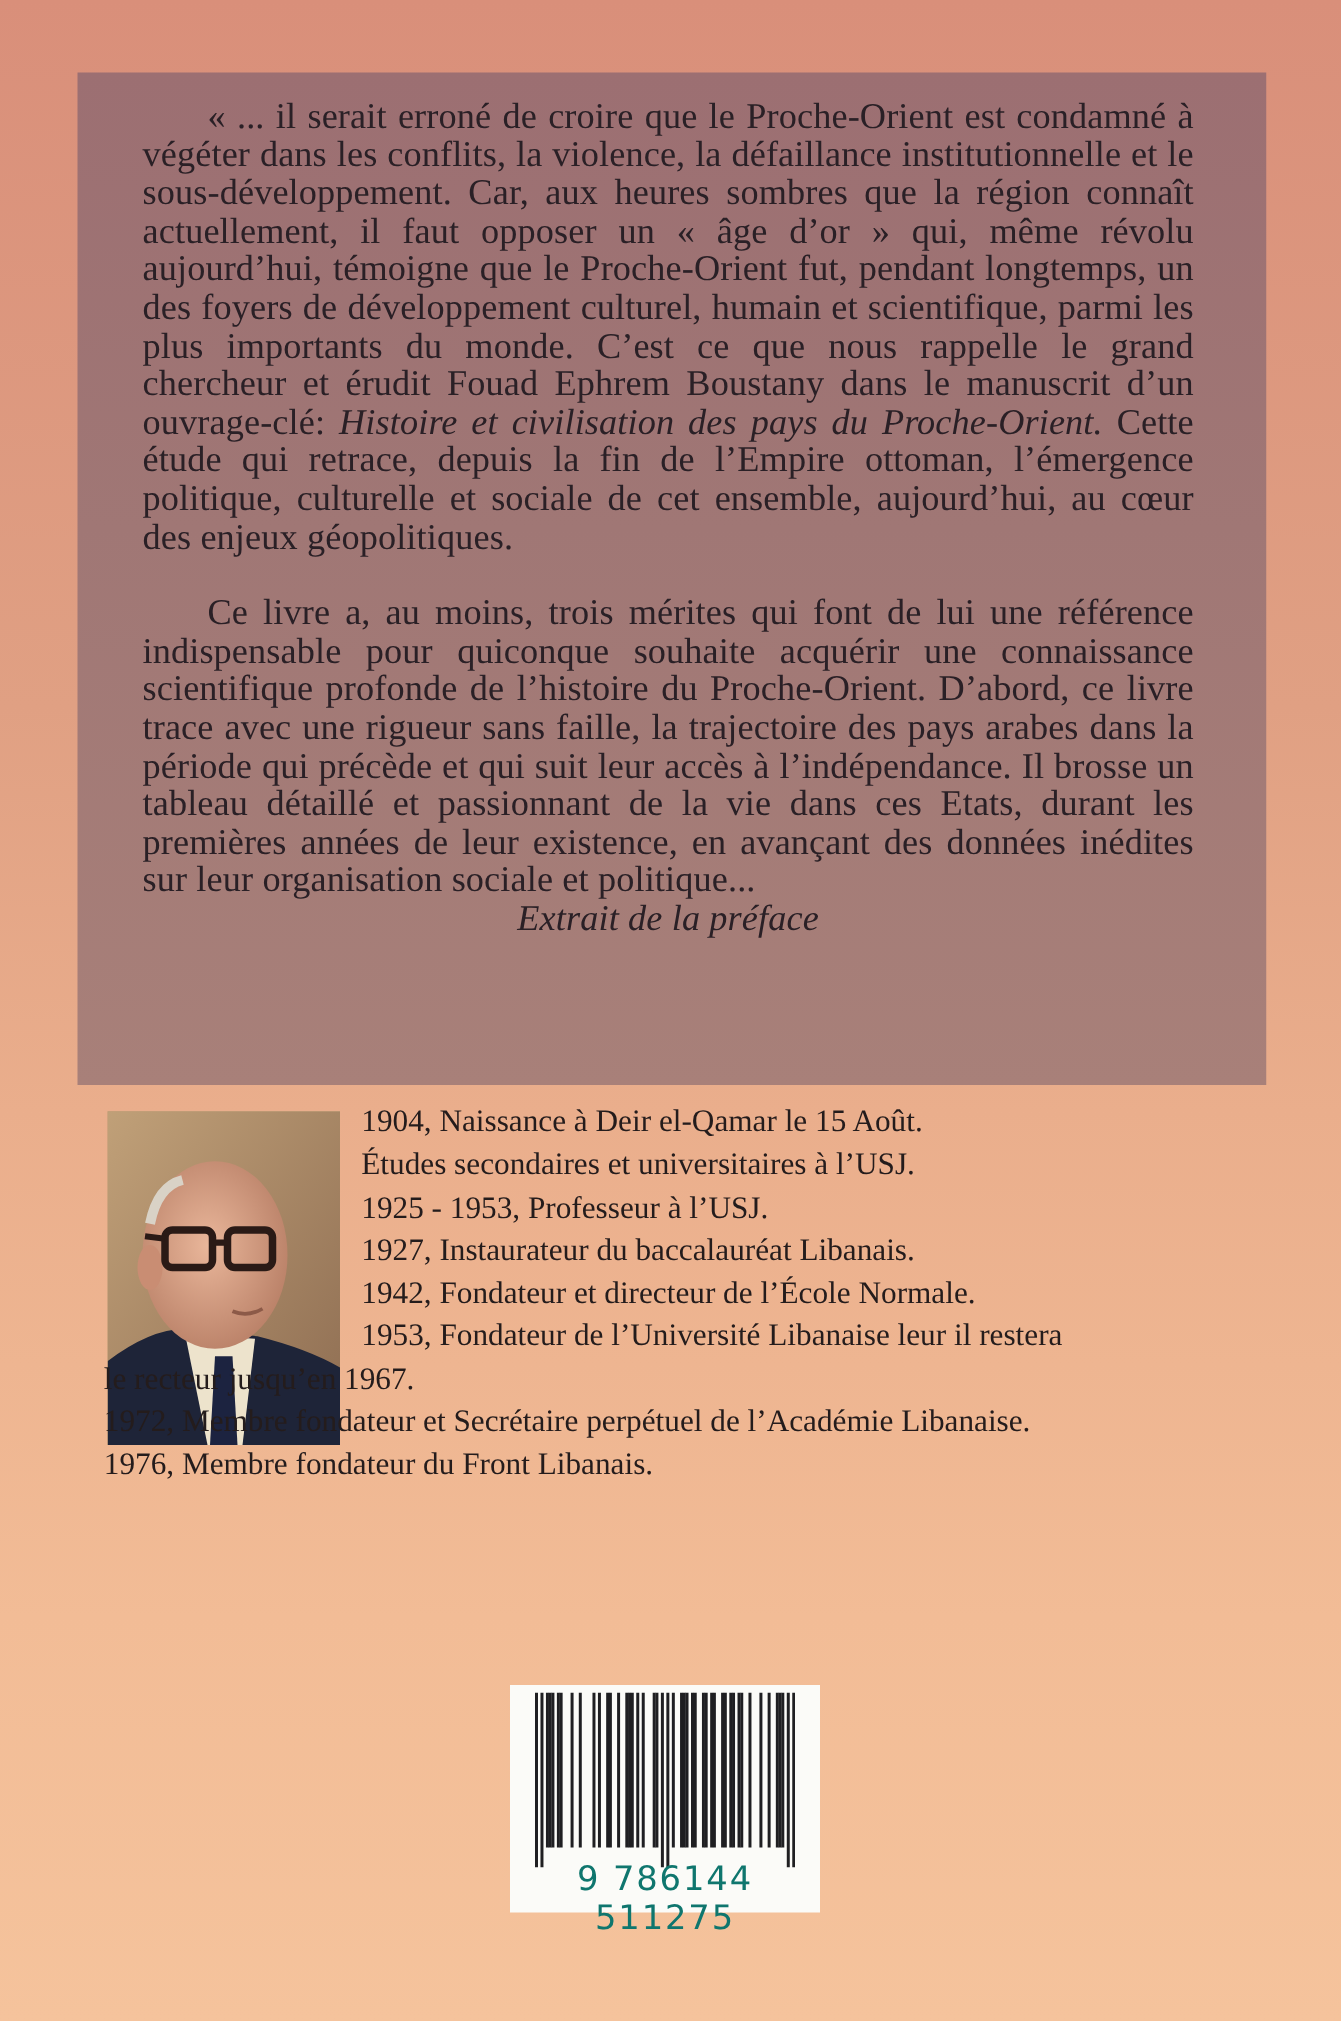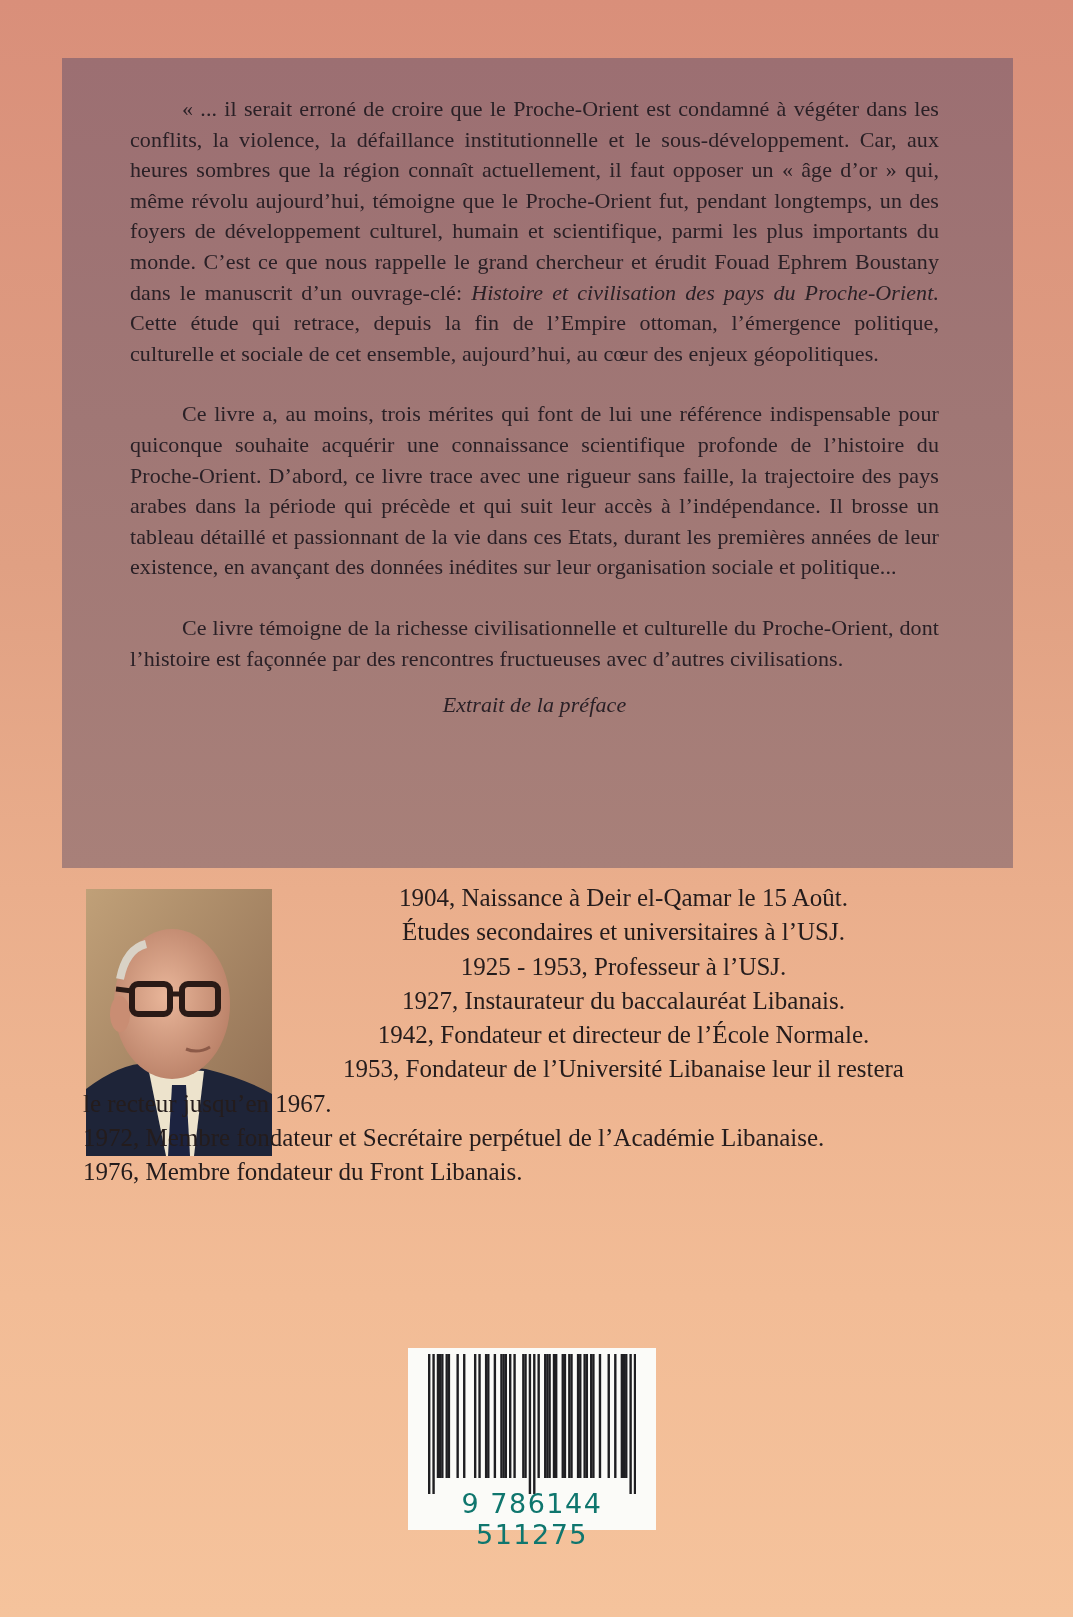--- a/index.html
+++ b/index.html
@@ -8,21 +8,21 @@
     background: linear-gradient(180deg, #d98f7a 0%, #e0a083 35%, #eaae8c 55%, #f2bc96 80%, #f5c39c 100%);
     font-family: "Liberation Serif", "DejaVu Serif", serif;
     color: #2a2026;
   }
   .panel {
     position: absolute; left: 62px; top: 58px; width: 951px; height: 810px;
     background: linear-gradient(180deg, #9c6f72 0%, #a07775 45%, #a88079 100%);
     box-sizing: border-box; padding: 20px 58px 0 52px;
   }
   .panel p {
-    margin: 16px; font-size: 22px; line-height: 30.6px; text-align: justify;
+    margin: 0; font-size: 29px; line-height: 30.6px; text-align: justify;
     text-indent: 52px; letter-spacing: 0.1px;
   }
   .panel p + p { margin-top: 30px; }
   .panel .quote-p { text-indent: 52px; }
   .panel .source {
     text-align: center; font-style: italic; text-indent: 0; margin-top: 0 !important;
     padding-right: 0;
   }
   em { font-style: italic; }
 
@@ -30,21 +30,21 @@
     position: absolute; left: 86px; top: 889px; width: 186px; height: 267px;
     overflow: hidden; background: #b99a73;
   }
   .portrait svg { display: block; }
 
   .bio {
     position: absolute; left: 83px; top: 881px; width: 875px;
     font-size: 25px; line-height: 34.3px; color: #241c1c;
   }
   .bio .line { white-space: nowrap; }
-  .bio .ind { padding-left: 206px; text-align: center; }
+  .bio .ind { padding-left: 206px; }
   .bio .just { padding-left: 206px; text-align: justify; white-space: normal; }
 
   .barcode {
     position: absolute; left: 408px; top: 1348px; width: 248px; height: 182px;
     background: #fbfbf8;
   }
   .barcode .bars { position: absolute; left: 20px; top: 6px; width: 208px; height: 140px; }
   .barcode .digits {
     position: absolute; left: 0; top: 140px; width: 248px; text-align: center;
     font-family: "DejaVu Sans", sans-serif; font-size: 27px; letter-spacing: 1.5px; color: #0f766e;
@@ -52,23 +52,20 @@
 </style>
 </head>
 <body>
 
 <div class="panel">
   <p class="quote-p">
     <span>« ... il serait erroné de croire que le Proche-Orient est condamné à végéter dans les conflits, la violence, la défaillance institutionnelle et le sous-développement. Car, aux heures sombres que la région connaît actuellement, il faut opposer un « âge d’or » qui, même révolu aujourd’hui, témoigne que le Proche-Orient fut, pendant longtemps, un des foyers de développement culturel, humain et scientifique, parmi les plus importants du monde. C’est ce que nous rappelle le grand chercheur et érudit Fouad Ephrem Boustany dans le manuscrit d’un ouvrage-clé: </span><em>Histoire et civilisation des pays du Proche-Orient.</em><span> Cette étude qui retrace, depuis la fin de l’Empire ottoman, l’émergence politique, culturelle et sociale de cet ensemble, aujourd’hui, au cœur des enjeux géopolitiques.</span>
   </p>
   <p>
     <span>Ce livre a, au moins, trois mérites qui font de lui une référence indispensable pour quiconque souhaite acquérir une connaissance scientifique profonde de l’histoire du Proche-Orient. D’abord, ce livre trace avec une rigueur sans faille, la trajectoire des pays arabes dans la période qui précède et qui suit leur accès à l’indépendance. Il brosse un tableau détaillé et passionnant de la vie dans ces Etats, durant les premières années de leur existence, en avançant des données inédites sur leur organisation sociale et politique...</span>
-  </p>
-  <p>
-    <span>Ce livre témoigne de la richesse civilisationnelle et culturelle du Proche-Orient, dont l’histoire est façonnée par des rencontres fructueuses avec d’autres civilisations.</span>
   </p>
   <p class="source">Extrait de la préface</p>
 </div>
 
 <div class="portrait" title="Portrait of Fouad Ephrem Boustany">
   <svg width="186" height="267" viewBox="0 0 186 267">
     <defs>
       <linearGradient id="bg" x1="0" y1="0" x2="1" y2="1">
         <stop offset="0" stop-color="#c0a078"></stop>
         <stop offset="1" stop-color="#8e6d52"></stop>

